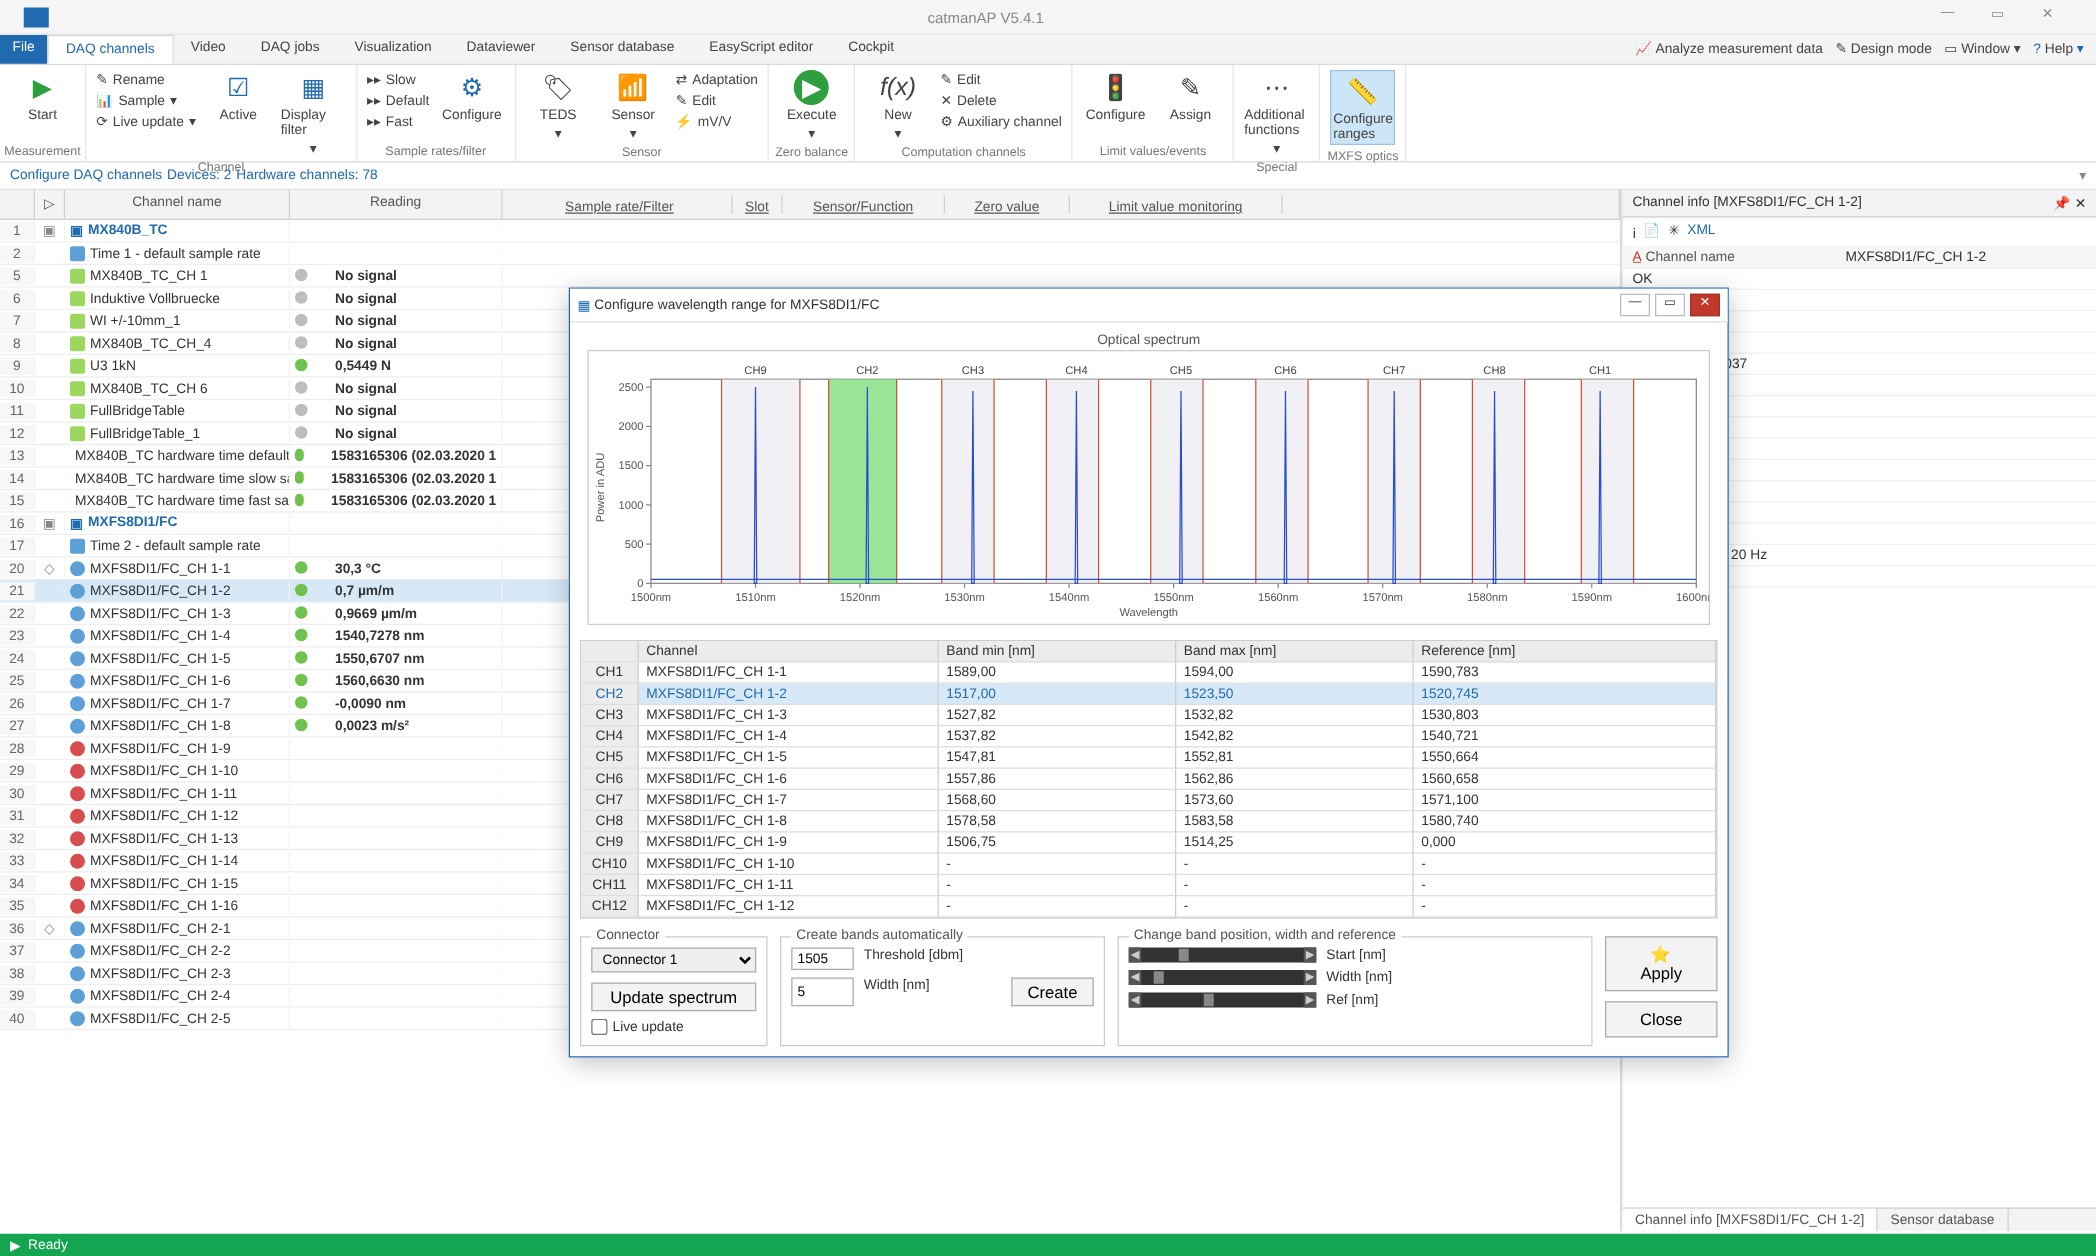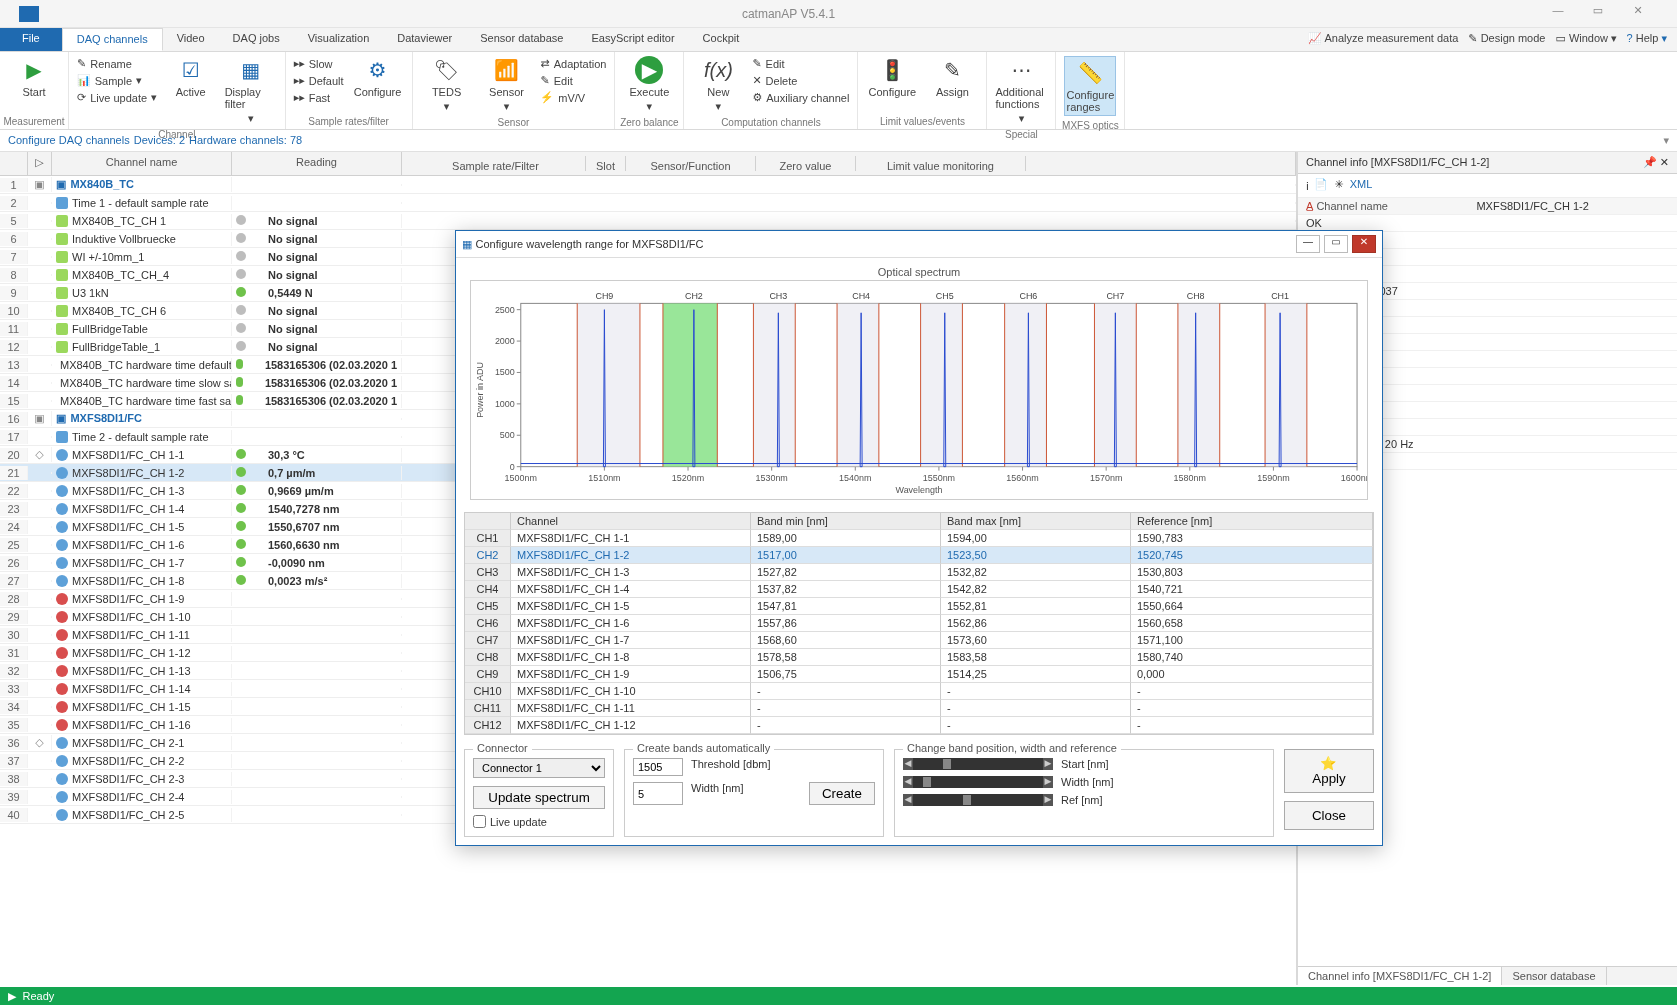--- a/index.html
+++ b/index.html
@@ -5,21 +5,21 @@
 * { box-sizing: border-box; margin: 0; padding: 0; font-family: "Segoe UI", Tahoma, sans-serif; }
 body { background: #fff; font-size: 11px; color: #333; width: 1677px; height: 1005px; overflow: hidden; position: relative; }
 
 
 .titlebar { height: 28px; background: #f5f5f5; display: flex; align-items: center; padding: 0 19px; border-bottom: 1px solid #e4e4e4; }
 .titlebar .title { flex: 1; text-align: center; color: #888; font-size: 12px; }
 .titlebar .win-btn { width: 40px; height: 20px; text-align: center; color: #888; cursor: pointer; }
 
 
 .tabstrip { display: flex; border-bottom: 1px solid #d9d9d9; background: #f4f4f4; height: 24px; }
-.tabstrip .file { background: #1f6ab0; color: #fff; padding: 4px 22px; }
+.tabstrip .file { background: #1f6ab0; color: #fff; padding: 4px 10px; }
 .tabstrip .tab { padding: 4px 14px; color: #444; cursor: pointer; }
 .tabstrip .tab.active { background: #fff; border: 1px solid #d9d9d9; border-bottom-color: #fff; color: #1f6ab0; }
 .tabstrip .right-tools { margin-left: auto; display: flex; gap: 10px; padding: 4px 10px; color: #444; }
 .tabstrip .right-tools span { color: #444; }
 .link { color: #1f6ab0; }
 
 
 .ribbon { display: flex; border-bottom: 1px solid #d9d9d9; background: #fff; height: 78px; }
 .rgroup { border-right: 1px solid #e6e6e6; display: flex; flex-direction: column; }
 .rgroup .body { flex: 1; display: flex; align-items: flex-start; padding: 4px 8px; gap: 8px; }
@@ -295,21 +295,21 @@
   <span class="dd">▾</span>
 </div>
 
 <div class="main">
   <div class="leftpane">
     <div class="gridhdr">
       <div class="col-rownum"></div>
         <div class="col-exp">▷</div>
       <div class="col-name">Channel name</div>
       <div class="col-read">Reading</div>
-      <div class="col-rest" style="display:flex;">
+      <div class="col-rest" style="display:flex;text-decoration:underline;">
         <div class="col-sf">Sample rate/Filter</div>
         <div class="col-slot">Slot</div>
         <div class="col-sfun">Sensor/Function</div>
         <div class="col-zero">Zero value</div>
         <div class="col-lim">Limit value monitoring</div>
       </div>
     </div>
     <div class="gridbody" id="gridbody">
         <div class="row grouphdr">
           <div class="rn">1</div>

